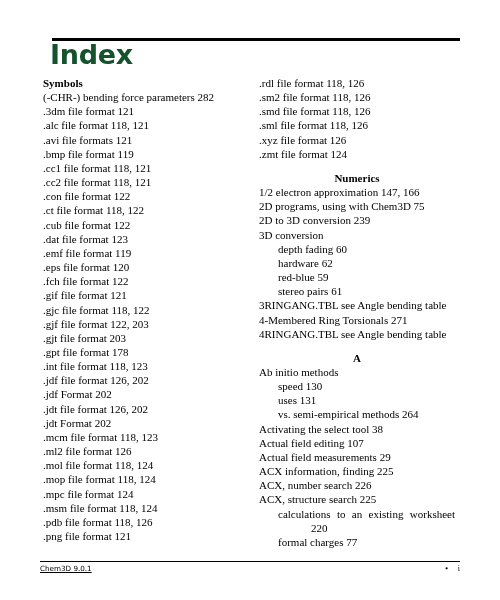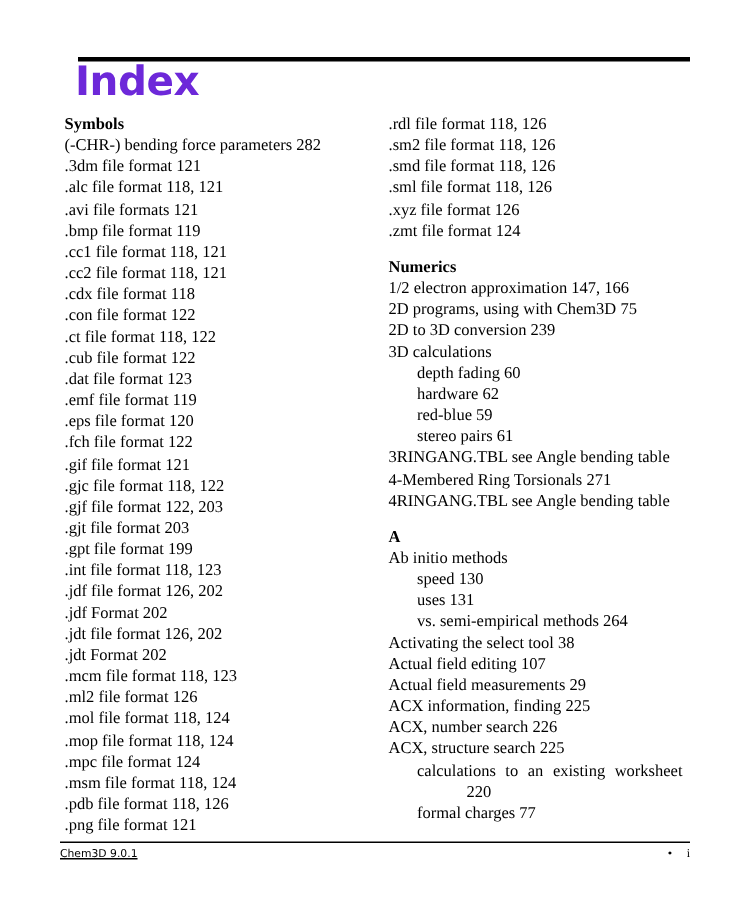--- a/index.html
+++ b/index.html
@@ -37,21 +37,21 @@
   }
   .page-title {
     position: absolute;
     left: 50px;
     top: 40px;
     font-family: "DejaVu Sans", "Liberation Sans", sans-serif;
     font-weight: bold;
     font-size: 27px;
     letter-spacing: -0.3px;
     line-height: 1.1;
-    color: #6d28d9;
+    color: #14532d;
   }
 
   
   .columns {
     position: absolute;
     left: 0;
     top: 76px;
     width: 500px;
     height: 460px;
   }
@@ -67,21 +67,21 @@
 
   .entry {
     white-space: nowrap;
     text-indent: 0;
   }
 
   .section-head {
     font-weight: bold;
     white-space: nowrap;
   }
-  .section-head.spaced { margin-top: 10px; }
+  .section-head.spaced { margin-top: 10px; text-align: center; }
 
   .sub {
     padding-left: 19px;
     white-space: nowrap;
   }
   
   .sub-justified {
     padding-left: 19px;
     text-align: justify;
     text-align-last: justify;
@@ -146,33 +146,32 @@
   <div class="columns">
     <div class="col col-left">
         <div class="section-head">Symbols</div>
         <div class="entry">(-CHR-) bending force parameters 282</div>
         <div class="entry">.3dm file format 121</div>
         <div class="entry">.alc file format 118, 121</div>
         <div class="entry">.avi file formats 121</div>
         <div class="entry">.bmp file format 119</div>
         <div class="entry">.cc1 file format 118, 121</div>
         <div class="entry">.cc2 file format 118, 121</div>
-        <div class="entry">.cdx file format 118</div>
         <div class="entry">.con file format 122</div>
         <div class="entry">.ct file format 118, 122</div>
         <div class="entry">.cub file format 122</div>
         <div class="entry">.dat file format 123</div>
         <div class="entry">.emf file format 119</div>
         <div class="entry">.eps file format 120</div>
         <div class="entry">.fch file format 122</div>
         <div class="entry">.gif file format 121</div>
         <div class="entry">.gjc file format 118, 122</div>
         <div class="entry">.gjf file format 122, 203</div>
         <div class="entry">.gjt file format 203</div>
-        <div class="entry">.gpt file format 199</div>
+        <div class="entry">.gpt file format 178</div>
         <div class="entry">.int file format 118, 123</div>
         <div class="entry">.jdf file format 126, 202</div>
         <div class="entry">.jdf Format 202</div>
         <div class="entry">.jdt file format 126, 202</div>
         <div class="entry">.jdt Format 202</div>
         <div class="entry">.mcm file format 118, 123</div>
         <div class="entry">.ml2 file format 126</div>
         <div class="entry">.mol file format 118, 124</div>
         <div class="entry">.mop file format 118, 124</div>
         <div class="entry">.mpc file format 124</div>
@@ -184,21 +183,21 @@
         <div class="entry">.rdl file format 118, 126</div>
         <div class="entry">.sm2 file format 118, 126</div>
         <div class="entry">.smd file format 118, 126</div>
         <div class="entry">.sml file format 118, 126</div>
         <div class="entry">.xyz file format 126</div>
         <div class="entry">.zmt file format 124</div>
         <div class="section-head spaced">Numerics</div>
         <div class="entry">1/2 electron approximation 147, 166</div>
         <div class="entry">2D programs, using with Chem3D 75</div>
         <div class="entry">2D to 3D conversion 239</div>
-        <div class="entry">3D calculations</div>
+        <div class="entry">3D conversion</div>
         <div class="sub">depth fading 60</div>
         <div class="sub">hardware 62</div>
         <div class="sub">red-blue 59</div>
         <div class="sub">stereo pairs 61</div>
         <div class="entry">3RINGANG.TBL see Angle bending table</div>
         <div class="entry">4-Membered Ring Torsionals 271</div>
         <div class="entry">4RINGANG.TBL see Angle bending table</div>
         <div class="section-head spaced">A</div>
         <div class="entry">Ab initio methods</div>
         <div class="sub">speed 130</div>

